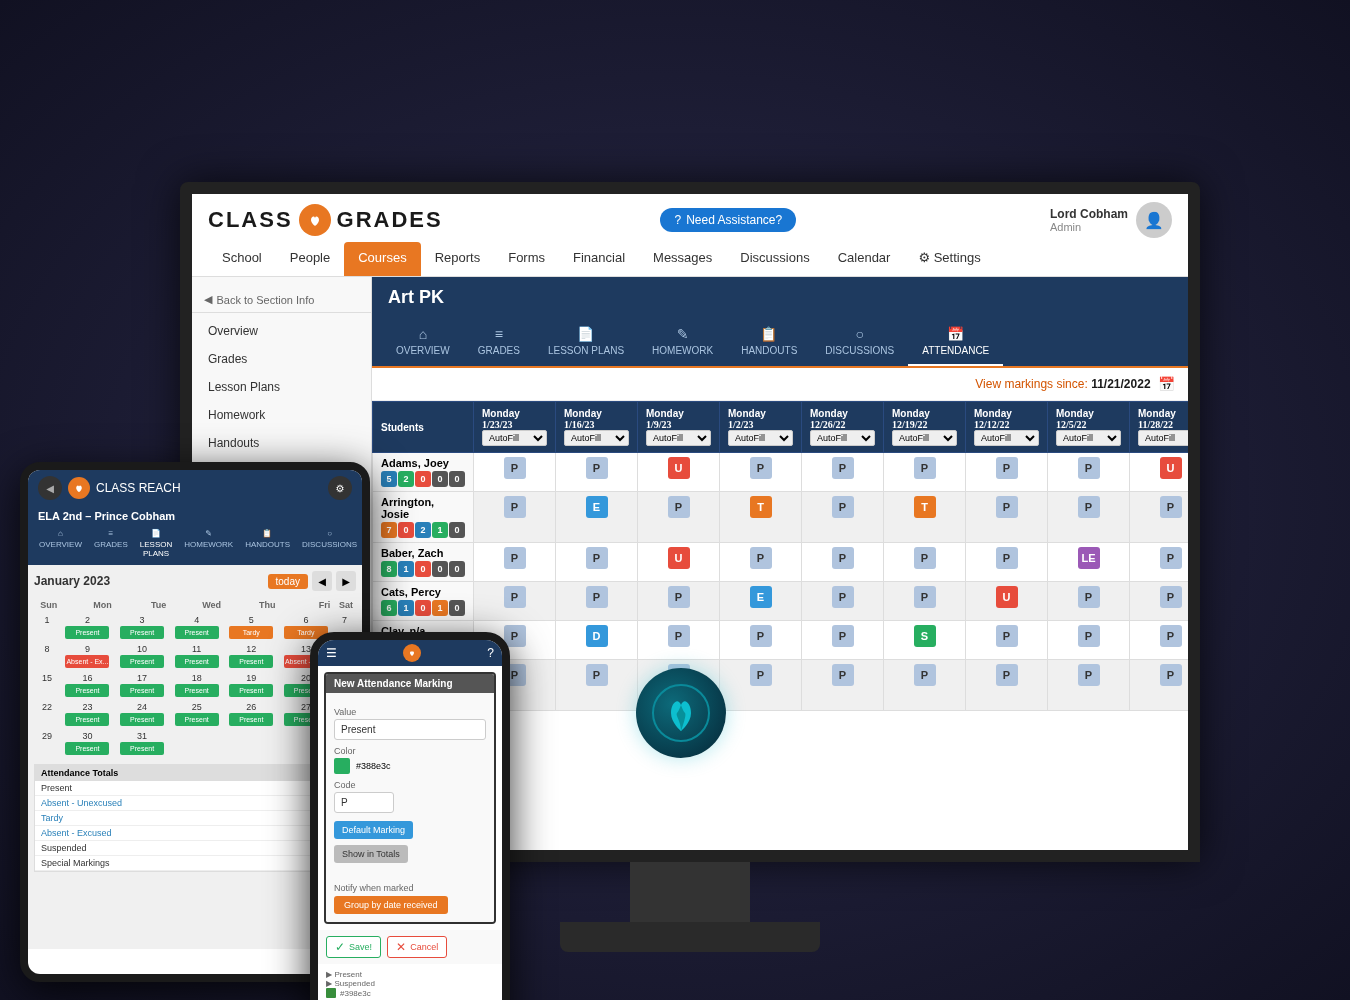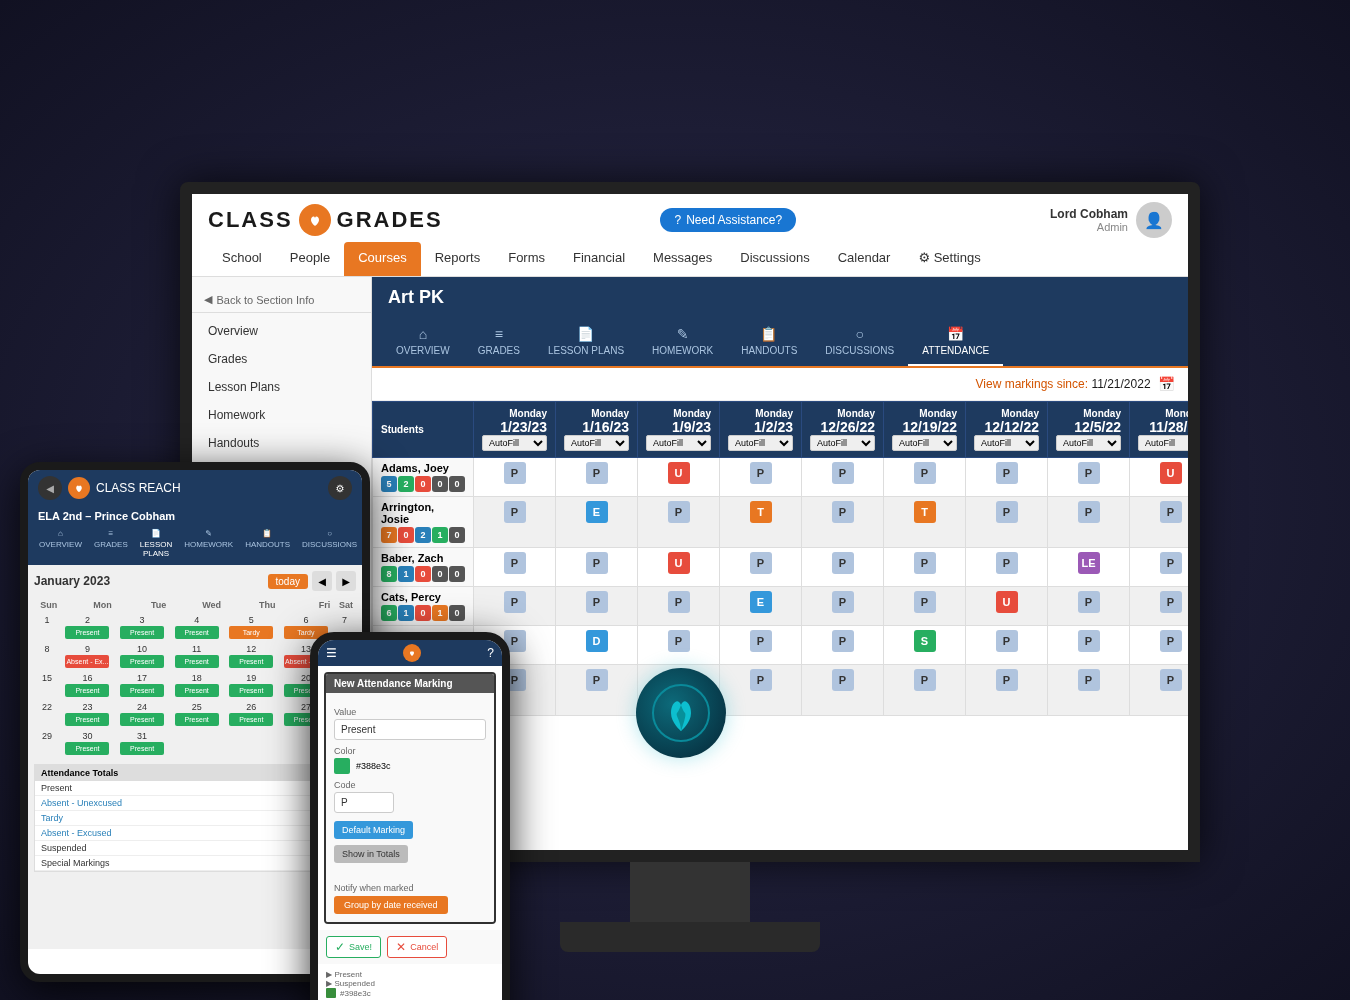--- a/index.html
+++ b/index.html
@@ -328,30 +328,31 @@
 
     .autofill-select {
       font-size: 9px;
       padding: 1px 2px;
       width: 65px;
       border: 1px solid #ccc;
       border-radius: 2px;
     }
 
     .date-header {
-      text-align: right;
+      text-align: left;
     }
 
     .date-header .day-name {
       font-size: 10px;
       font-weight: bold;
     }
 
     .date-header .date-val {
-      font-size: 14px;
+      font-size: 10px;
+      font-family: Liberation Serif, serif;
     }
 
     
     .tablet {
       position: absolute;
       top: 320px;
       left: 20px;
       width: 350px;
       background: #111;
       border-radius: 20px;
@@ -710,21 +711,21 @@
             </div>
             <span style="font-size:22px;font-weight:900;color:#1a1a1a;letter-spacing:2px;">GRADES</span>
           </div>
 
           <div class="need-assistance">
             <span>?</span>
             <span>Need Assistance?</span>
           </div>
 
           <div class="user-info">
-            <div style="text-align:right;margin-left:36px;">
+            <div style="margin-left:36px;">
               <div style="font-weight:bold;font-size:12px;">Lord Cobham</div>
               <div style="font-size:11px;color:#888;">Admin</div>
             </div>
             <div class="user-avatar">👤</div>
           </div>
         </div>
 
         <nav class="nav-menu">
           <div class="nav-item">School</div>
           <div class="nav-item">People</div>
@@ -787,21 +788,21 @@
             <div class="section-tab active">
               <span class="tab-icon">📅</span>
               <span>ATTENDANCE</span>
             </div>
           </div>
 
           <div class="attendance-area">
             <div class="attendance-toolbar">
               <span style="color:#d35400;">View markings since:</span>
               &nbsp;
-              <span style="color:#1a1a1a;font-weight:normal;margin-right:8px;">11/21/2022</span>
+              <span style="color:#1a1a1a;font-weight:bold;margin-right:8px;">11/21/2022</span>
               <span style="cursor:pointer;font-size:14px;">📅</span>
             </div>
 
             <div class="attendance-grid">
               <table class="att-table">
                 <thead>
                   <tr>
                     <th class="student-col">Students</th>
                     <th><div class="date-header">
                           <div class="day-name">Monday</div>

